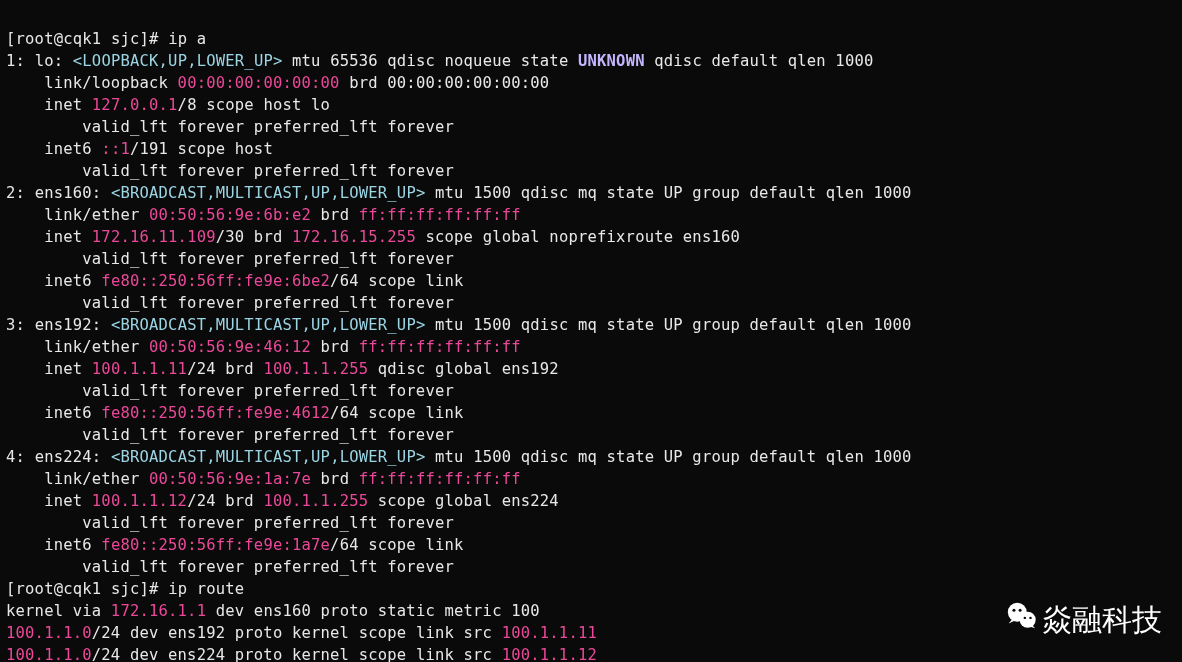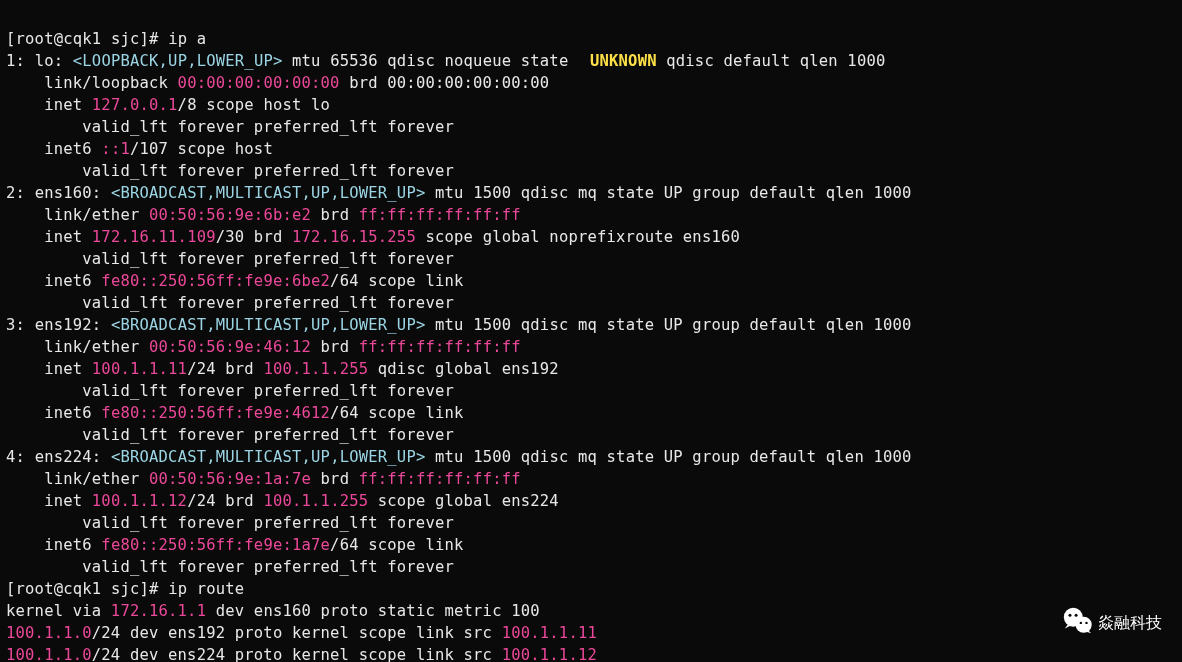--- a/index.html
+++ b/index.html
@@ -15,46 +15,46 @@
     font-size: 15.5px;
     line-height: 22px;
     color: #d0d0d0;
     padding: 6px 6px;
     white-space: pre;
     letter-spacing: 0.2px;
   }
   .c-white   { color: #e8e8e8; }
   .c-cyan    { color: #9bd5e4; }
   .c-magenta { color: #ec4899; }
-  .c-yellow  { color: #fde047; font-weight: bold; margin-left: 12px; }
+  .c-yellow  { color: #c4b5fd; font-weight: bold; }
   .watermark {
     position: absolute;
     right: 20px;
     bottom: 20px;
     display: flex;
     align-items: center;
     gap: 3px;
     color: #ffffff;
-    font-family: Liberation Serif, serif;
-    font-size: 16px;
+    font-family: Liberation Mono, monospace;
+    font-size: 30px;
     font-weight: 500;
     pointer-events: none;
   }
   .watermark svg { width: 34px; height: 34px; }
 </style>
 </head>
 <body>
 
 <div class="terminal">
 <span><span class="c-white">[</span><span class="c-white">root</span><span class="c-white">@</span><span class="c-white">cqk1</span><span class="c-white"> </span><span class="c-white">sjc</span><span class="c-white">]# </span><span class="c-white">ip a</span></span>
 <span><span class="c-white">1</span><span class="c-white">: </span><span class="c-white">lo</span><span class="c-white">: </span><span class="c-cyan">&lt;LOOPBACK,UP,LOWER_UP&gt;</span><span class="c-white"> mtu 65536 qdisc noqueue state </span><span class="c-yellow">UNKNOWN</span><span class="c-white"> qdisc default qlen 1000</span></span>
 <span><span class="c-white">    </span><span class="c-white">link/loopback </span><span class="c-magenta">00:00:00:00:00:00</span><span class="c-white"> brd 00:00:00:00:00:00</span></span>
 <span><span class="c-white">    </span><span class="c-white">inet </span><span class="c-magenta">127.0.0.1</span><span class="c-white">/8 scope host lo</span></span>
 <span class="c-white">        valid_lft forever preferred_lft forever</span>
-<span><span class="c-white">    </span><span class="c-white">inet6 </span><span class="c-magenta">::1</span><span class="c-white">/107 scope host</span></span>
+<span><span class="c-white">    </span><span class="c-white">inet6 </span><span class="c-magenta">::1</span><span class="c-white">/191 scope host</span></span>
 <span class="c-white">        valid_lft forever preferred_lft forever</span>
 <span><span class="c-white">2</span><span class="c-white">: </span><span class="c-white">ens160</span><span class="c-white">: </span><span class="c-cyan">&lt;BROADCAST,MULTICAST,UP,LOWER_UP&gt;</span><span class="c-white"> mtu 1500 qdisc mq state UP group default qlen 1000</span></span>
 <span><span class="c-white">    </span><span class="c-white">link/ether </span><span class="c-magenta">00:50:56:9e:6b:e2</span><span class="c-white"> brd </span><span class="c-magenta">ff:ff:ff:ff:ff:ff</span></span>
 <span><span class="c-white">    </span><span class="c-white">inet </span><span class="c-magenta">172.16.11.109</span><span class="c-white">/30 brd </span><span class="c-magenta">172.16.15.255</span><span class="c-white"> scope global noprefixroute ens160</span></span>
 <span class="c-white">        valid_lft forever preferred_lft forever</span>
 <span><span class="c-white">    </span><span class="c-white">inet6 </span><span class="c-magenta">fe80::250:56ff:fe9e:6be2</span><span class="c-white">/64 scope link</span></span>
 <span class="c-white">        valid_lft forever preferred_lft forever</span>
 <span><span class="c-white">3</span><span class="c-white">: </span><span class="c-white">ens192</span><span class="c-white">: </span><span class="c-cyan">&lt;BROADCAST,MULTICAST,UP,LOWER_UP&gt;</span><span class="c-white"> mtu 1500 qdisc mq state UP group default qlen 1000</span></span>
 <span><span class="c-white">    </span><span class="c-white">link/ether </span><span class="c-magenta">00:50:56:9e:46:12</span><span class="c-white"> brd </span><span class="c-magenta">ff:ff:ff:ff:ff:ff</span></span>
 <span><span class="c-white">    </span><span class="c-white">inet </span><span class="c-magenta">100.1.1.11</span><span class="c-white">/24 brd </span><span class="c-magenta">100.1.1.255</span><span class="c-white"> qdisc global ens192</span></span>

